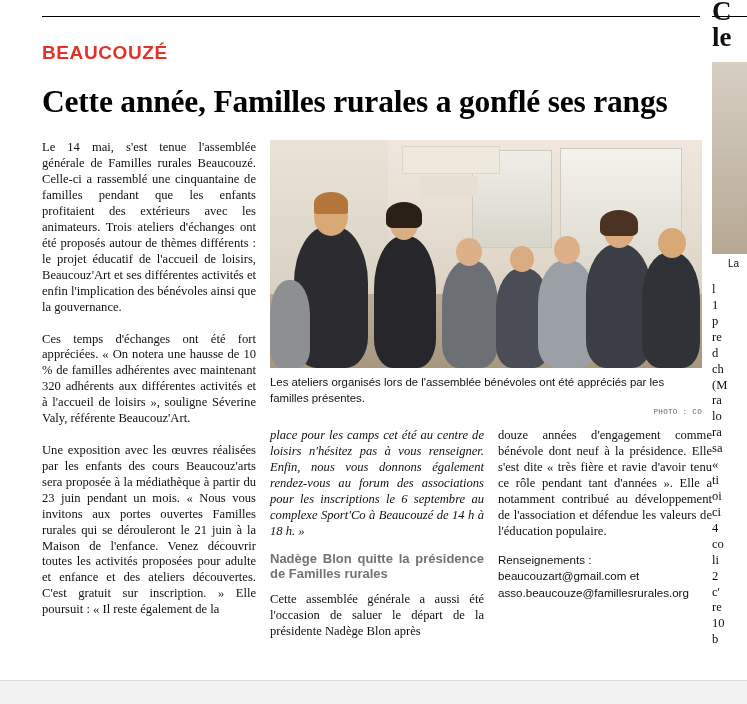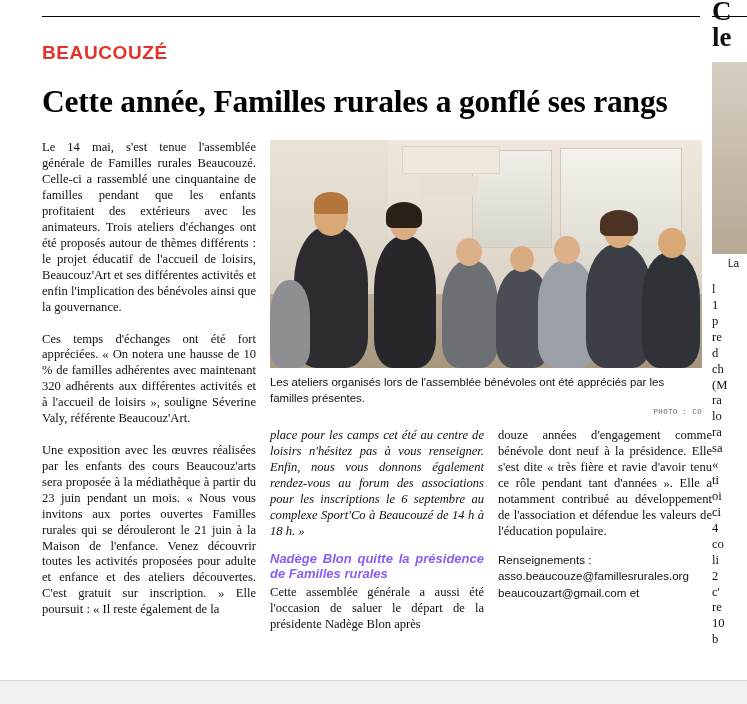--- a/index.html
+++ b/index.html
@@ -149,23 +149,22 @@
   .lcol p { margin: 0; }
 
   .ital { font-style: italic; }
 
   .subhead {
     font-family: "Liberation Sans", sans-serif;
     font-weight: bold;
     font-size: 13px;
     line-height: 1.2;
     margin-top: 11px;
-    margin-bottom: 3px;
-    color: #8b5cf6;
-    font-style: italic;
+    margin-bottom: 10px;
+    color: #737373;
   }
 
   .contact {
     font-family: "Liberation Sans", sans-serif;
     font-size: 11.6px;
     line-height: 1.42;
     text-align: left;
     margin-top: 12px;
   }
 
@@ -282,22 +281,22 @@
       <div class="lcol c2">
         <p class="ital">place pour les camps cet été au centre de loisirs n'hésitez pas à vous renseigner. Enfin, nous vous donnons également rendez-vous au forum des associations pour les inscriptions le 6 septembre au complexe Sport'Co à Beaucouzé de 14 h à 18 h. »</p>
         <div class="subhead">Nadège Blon quitte la présidence de Familles rurales</div>
         <p>Cette assemblée générale a aussi été l'occasion de saluer le départ de la présidente Nadège Blon après</p>
       </div>
 
       <div class="lcol c3">
         <p>douze années d'engagement comme bénévole dont neuf à la présidence. Elle s'est dite « très fière et ravie d'avoir tenu ce rôle pendant tant d'années ». Elle a notamment contribué au développement de l'association et défendue les valeurs de l'éducation populaire.</p>
         <div class="contact">
           <div>Renseignements :</div>
+          <div>beaucouzart@gmail.com et</div>
           <div>asso.beaucouze@famillesrurales.org</div>
-          <div>beaucouzart@gmail.com et</div>
         </div>
       </div>
 
     </div>
   </div>
 
   <div class="sliver">
     <div class="s-rule"></div>
     <div class="s-head" style="top:-4px;">C</div>
     <div class="s-head" style="top:22px;">le</div>

